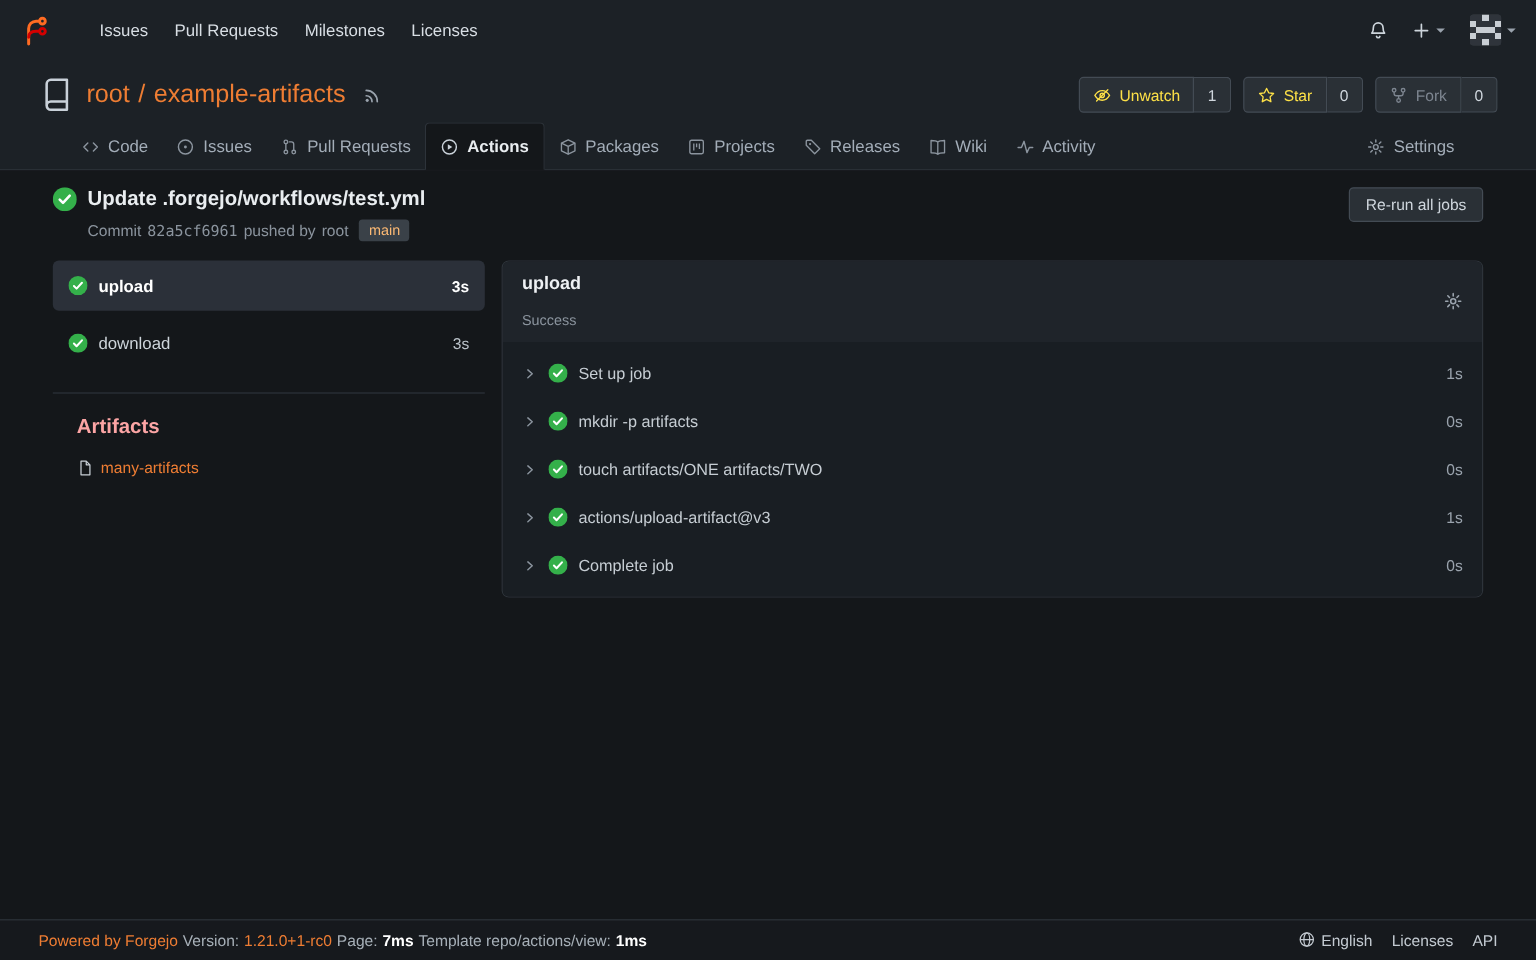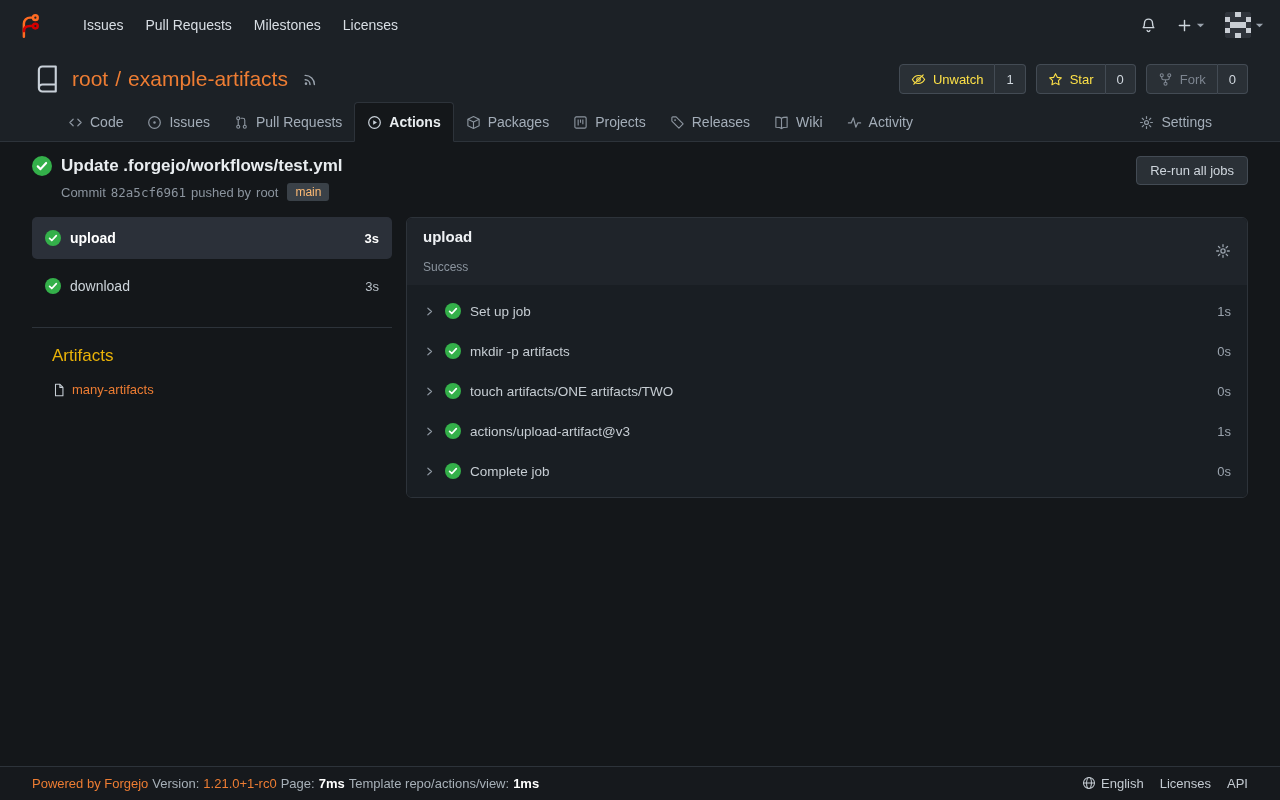--- a/index.html
+++ b/index.html
@@ -57,40 +57,40 @@
   
   .tabs{display:flex;align-items:flex-end;margin:0 -32px;padding:0 56px;border-bottom:1px solid var(--border)}
   .tab{display:flex;align-items:center;gap:7px;padding:11px 12px;color:var(--text-2);font-size:14px;cursor:pointer}
   .tab .ic{color:#8b949e}
   .tab.active{background:var(--bg-body);border:1px solid var(--border);border-bottom-color:var(--bg-body);
        border-radius:4px 4px 0 0;margin-bottom:-1px;color:#e9edf0;font-weight:700}
   .tab.active .ic{color:#c9d1d9}
   .tab-settings{margin-left:auto}
 
   
-  main{flex:1;background:var(--bg-body);padding:14px 32px;overflow:hidden}
+  main{flex:1;background:var(--bg-body);padding:14px 44px;overflow:hidden}
   .run-header{display:flex;align-items:flex-start;justify-content:space-between;margin-bottom:16px}
   .run-title-row{display:flex;align-items:center;gap:9px}
   .run-title{font-size:17px;font-weight:700;color:#e9edf0}
   .run-sub{margin:7px 0 0 29px;font-size:13px;color:var(--text-3);display:flex;align-items:center;gap:5px}
   .sha{font-family:"DejaVu Sans Mono", monospace;font-size:12.5px}
   .branch-badge{background:var(--bg-badge);color:#fdba74;font-size:12px;padding:2px 8px;border-radius:3px;margin-left:4px;cursor:pointer}
   .rerun-btn{height:29px;padding:0 13px;background:var(--bg-btn);border:1px solid var(--border-btn);
        border-radius:4px;color:#cfd6dd;font-size:13px;cursor:pointer;font-family:inherit}
 
   .run-body{display:flex;gap:14px;align-items:flex-start}
   .jobs-col{width:360px;flex-shrink:0}
   .job-row{display:flex;align-items:center;gap:9px;padding:0 13px;height:42px;border-radius:5px;
        color:#cdd4da;font-size:14px;cursor:pointer;margin-bottom:6px}
   .job-row.selected{background:var(--bg-selected);color:#fff;font-weight:700}
   .job-time{margin-left:auto;font-size:13px;color:#b9c1c8}
   .job-row.selected .job-time{color:#fff;font-weight:700}
 
   .artifacts{margin-top:20px;border-top:1px solid var(--border);padding:18px 8px 0 12px}
-  .artifacts-title{font-size:17px;font-weight:400;color:#eab308;margin-bottom:16px;margin-left:8px}
+  .artifacts-title{font-size:17px;font-weight:700;color:#fca5a5;margin-bottom:16px;margin-left:8px}
   .artifact-item{display:flex;align-items:center;gap:6px;margin-left:8px;font-size:13px;color:var(--orange);cursor:pointer}
   .artifact-item .ic{color:#c8cfd6}
 
   
   .steps-card{flex:1;border:1px solid var(--border);border-radius:6px;overflow:hidden}
   .card-header{display:flex;align-items:center;justify-content:space-between;background:var(--bg-card);padding:10px 16px 11px}
   .card-title{font-size:15px;font-weight:700;color:#eef1f4}
   .card-status{font-size:12px;color:var(--text-3);margin-top:15px}
   .card-gear{color:#9aa3ad;cursor:pointer}
   .steps{background:var(--bg-steps);padding:6px 0}

